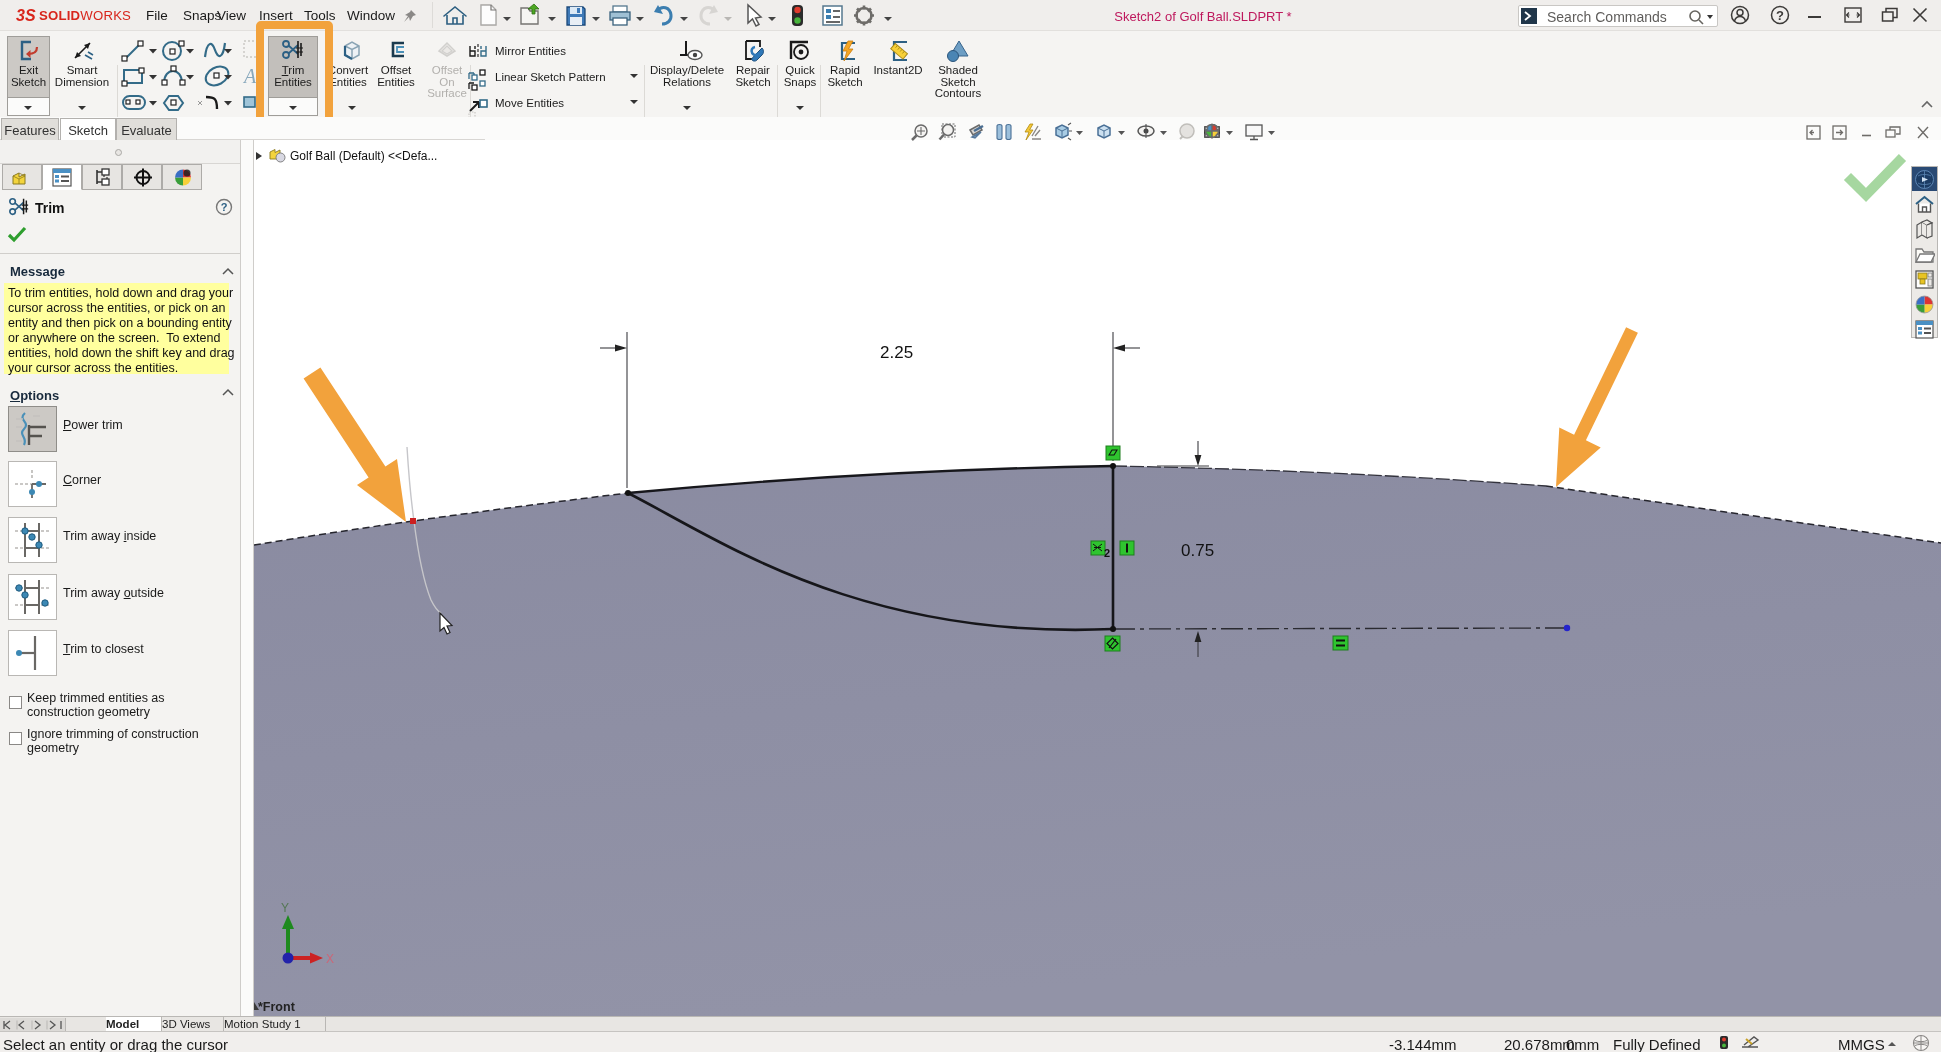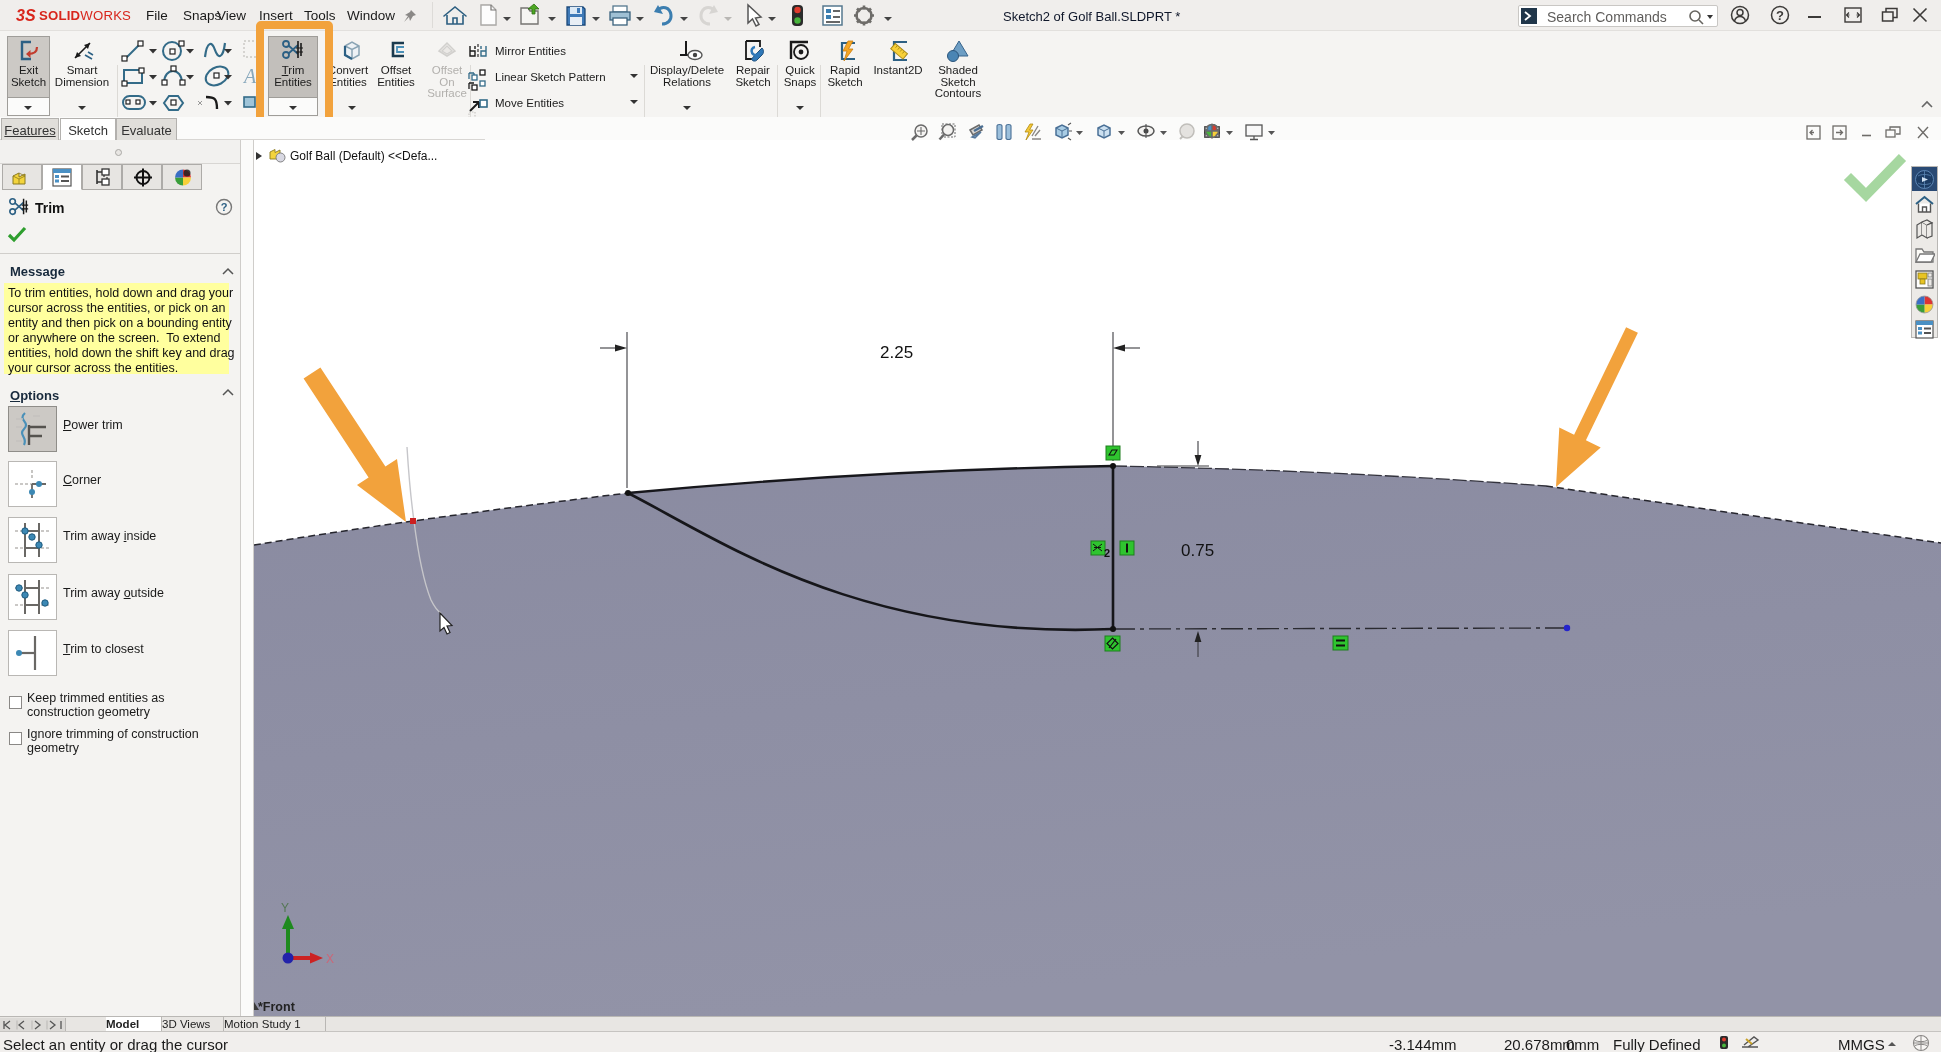--- a/index.html
+++ b/index.html
@@ -4,21 +4,21 @@
 <style>
 * { margin:0; padding:0; box-sizing:border-box; }
 html,body { width:1941px; height:1052px; overflow:hidden; background:#fff;
   font-family:"Liberation Sans", sans-serif; }
 .abs { position:absolute; }
 #page { position:relative; width:1941px; height:1052px; }
 
 
 #titlebar { left:0; top:0; width:1941px; height:30px; background:#f0eeec; }
 .menu { font-size:13.5px; color:#1a1a1a; top:8px; }
-#title { top:9px; width:400px; left:1003px; font-size:13px; color:#0f172a; }
+#title { top:9px; width:400px; left:1003px; text-align:center; font-size:13px; color:#be185d; }
 #searchbox { left:1518px; top:5px; width:200px; height:22px; background:#fff;
   border:1px solid #c9c7c4; border-radius:2px; }
 
 #ribbon { left:0; top:30px; width:1941px; height:87px; background:#f5f4f2;
   border-top:1px solid #e2e0dd; }
 .rlabel { font-size:11.5px; color:#1c1c1c; text-align:center; line-height:11.5px; }
 .rsep { width:1px; height:78px; top:34px; background:#dcdad6; position:absolute; }
 .pressed { background:#ccc9c5; border:1px solid #9f9d99; }
 .ddarrow { width:0; height:0; border-left:4px solid transparent; border-right:4px solid transparent;
   border-top:4px solid #333; position:absolute; }
@@ -351,21 +351,21 @@
     <div class="abs rlabel" style="left:929px; top:34px; width:58px;">Shaded<br>Sketch<br>Contours</div>
 
     <svg class="abs" style="left:1920px; top:68px;" width="14" height="12" viewBox="0 0 14 12">
       <path d="M2 8 L7 3 L12 8" fill="none" stroke="#666" stroke-width="1.6"></path>
     </svg>
 
     <div class="abs" style="left:256px; top:-10px; width:77px; height:104px; border:8px solid #f2a23c; border-radius:5px;"></div>
   </div>
   <div id="tabrow" class="abs">
       <div class="abs" style="left:0; top:22px; width:485px; height:1px; background:#d8d6d3;"></div>
-    <div class="ctab" style="left:1px; width:58px;text-decoration:underline;">Features</div>
+    <div class="ctab" style="left:1px; width:58px;">Features</div>
     <div class="ctab" style="left:60px; width:56px; background:#fff;border-color:#b3b1ae;">Sketch</div>
     <div class="ctab" style="left:116px; width:61px;">Evaluate</div>
   </div>
   <div id="viewport" class="abs" style="left:254px; top:140px; width:1687px; height:876px; background:#fff;">
     <svg class="abs" style="left:0; top:0;" width="1687" height="876" viewBox="254 140 1687 876">
       <defs>
         <linearGradient id="surf" x1="0" y1="0" x2="0.3" y2="1">
           <stop offset="0" stop-color="#8a8ba1"></stop>
           <stop offset="1" stop-color="#9293a7"></stop>
         </linearGradient>

